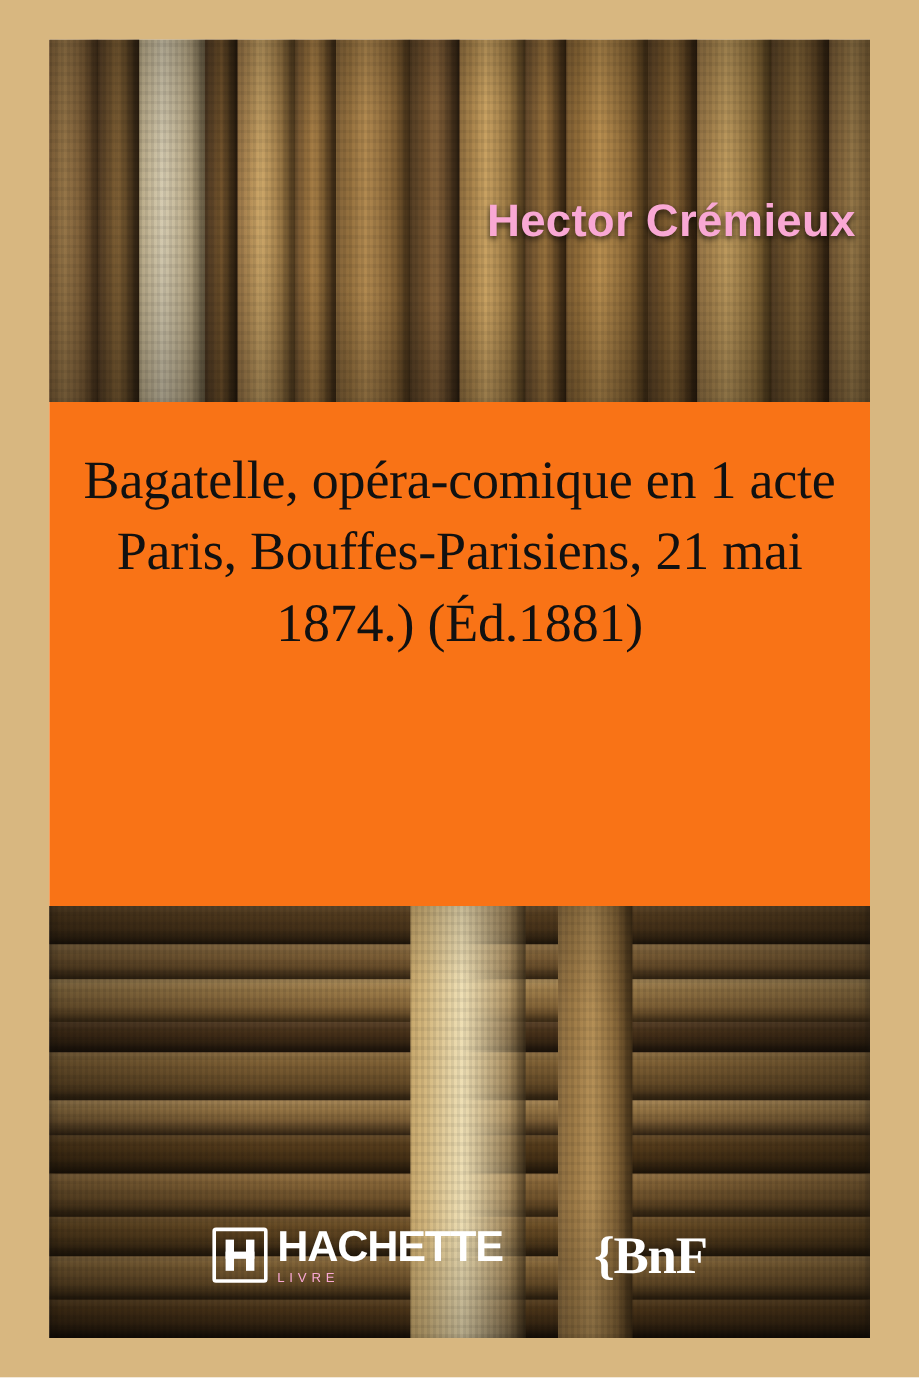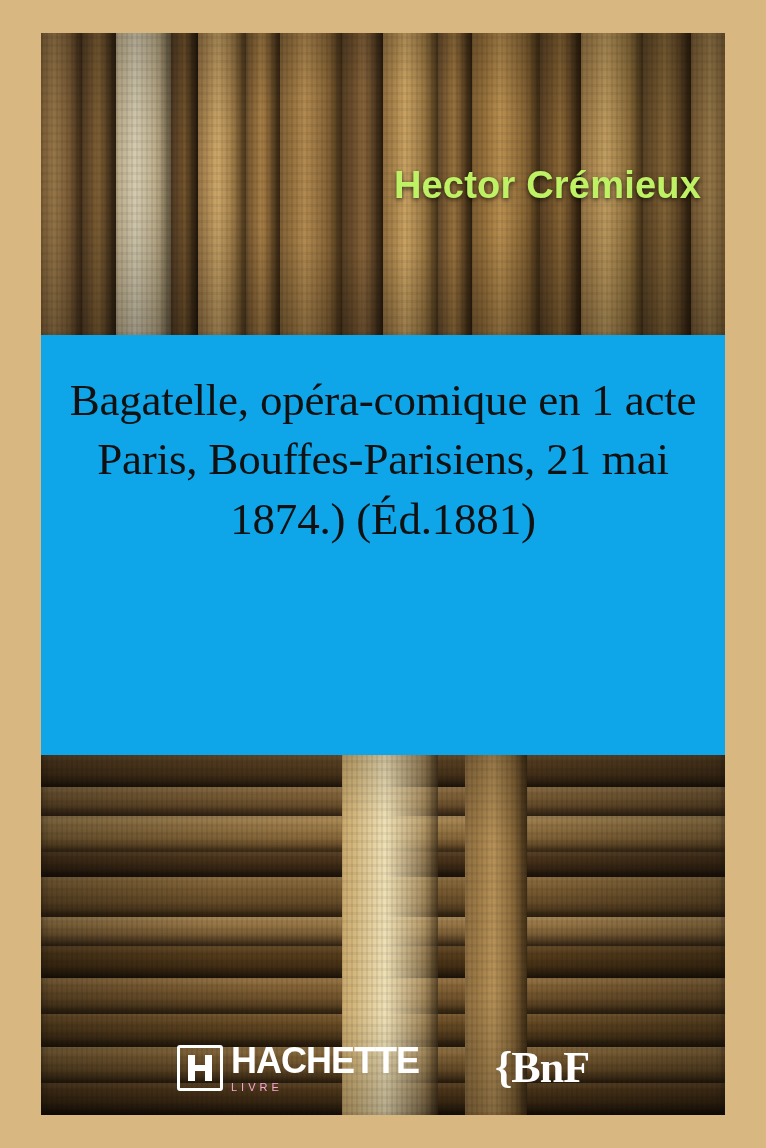--- a/index.html
+++ b/index.html
@@ -79,58 +79,58 @@
   
   .stack {
     position: absolute;
     left: 0;
     width: 100%;
     box-shadow: inset 0 -5px 9px rgba(0,0,0,.5), inset 0 4px 6px rgba(255,255,255,.07);
   }
   
   .author {
     position: absolute;
-    right: 24px;
+    right: 12px;
     top: 131px;
     font-family: "Liberation Sans", sans-serif;
     font-weight: bold;
     font-size: 38px;
     letter-spacing: .2px;
-    color: #bef264;
+    color: #f9a8d4;
     text-shadow: 0 2px 5px rgba(0,0,0,.65);
     white-space: nowrap;
   }
   
   .title-area {
     position: absolute;
     left: 0;
     top: 302px;
     width: 684px;
     height: 420px;
-    background: #0ea5e9;
+    background: #f97316;
     box-sizing: border-box;
     padding: 36px 22px 0 22px;
   }
   .title {
     font-family: "Liberation Serif", serif;
     font-size: 45px;
     line-height: 1.32;
     color: #111111;
     text-align: center;
     letter-spacing: -0.2px;
   }
   
   .logos {
     position: absolute;
     left: 0;
     bottom: 22px;
     width: 684px;
     height: 72px;
     display: flex;
-    align-items: flex-end;
+    align-items: flex-start;
     justify-content: center;
     gap: 44px;
   }
   .hachette {
     display: flex;
     align-items: center;
     gap: 8px;
   }
   .hachette-mark {
     width: 46px;

